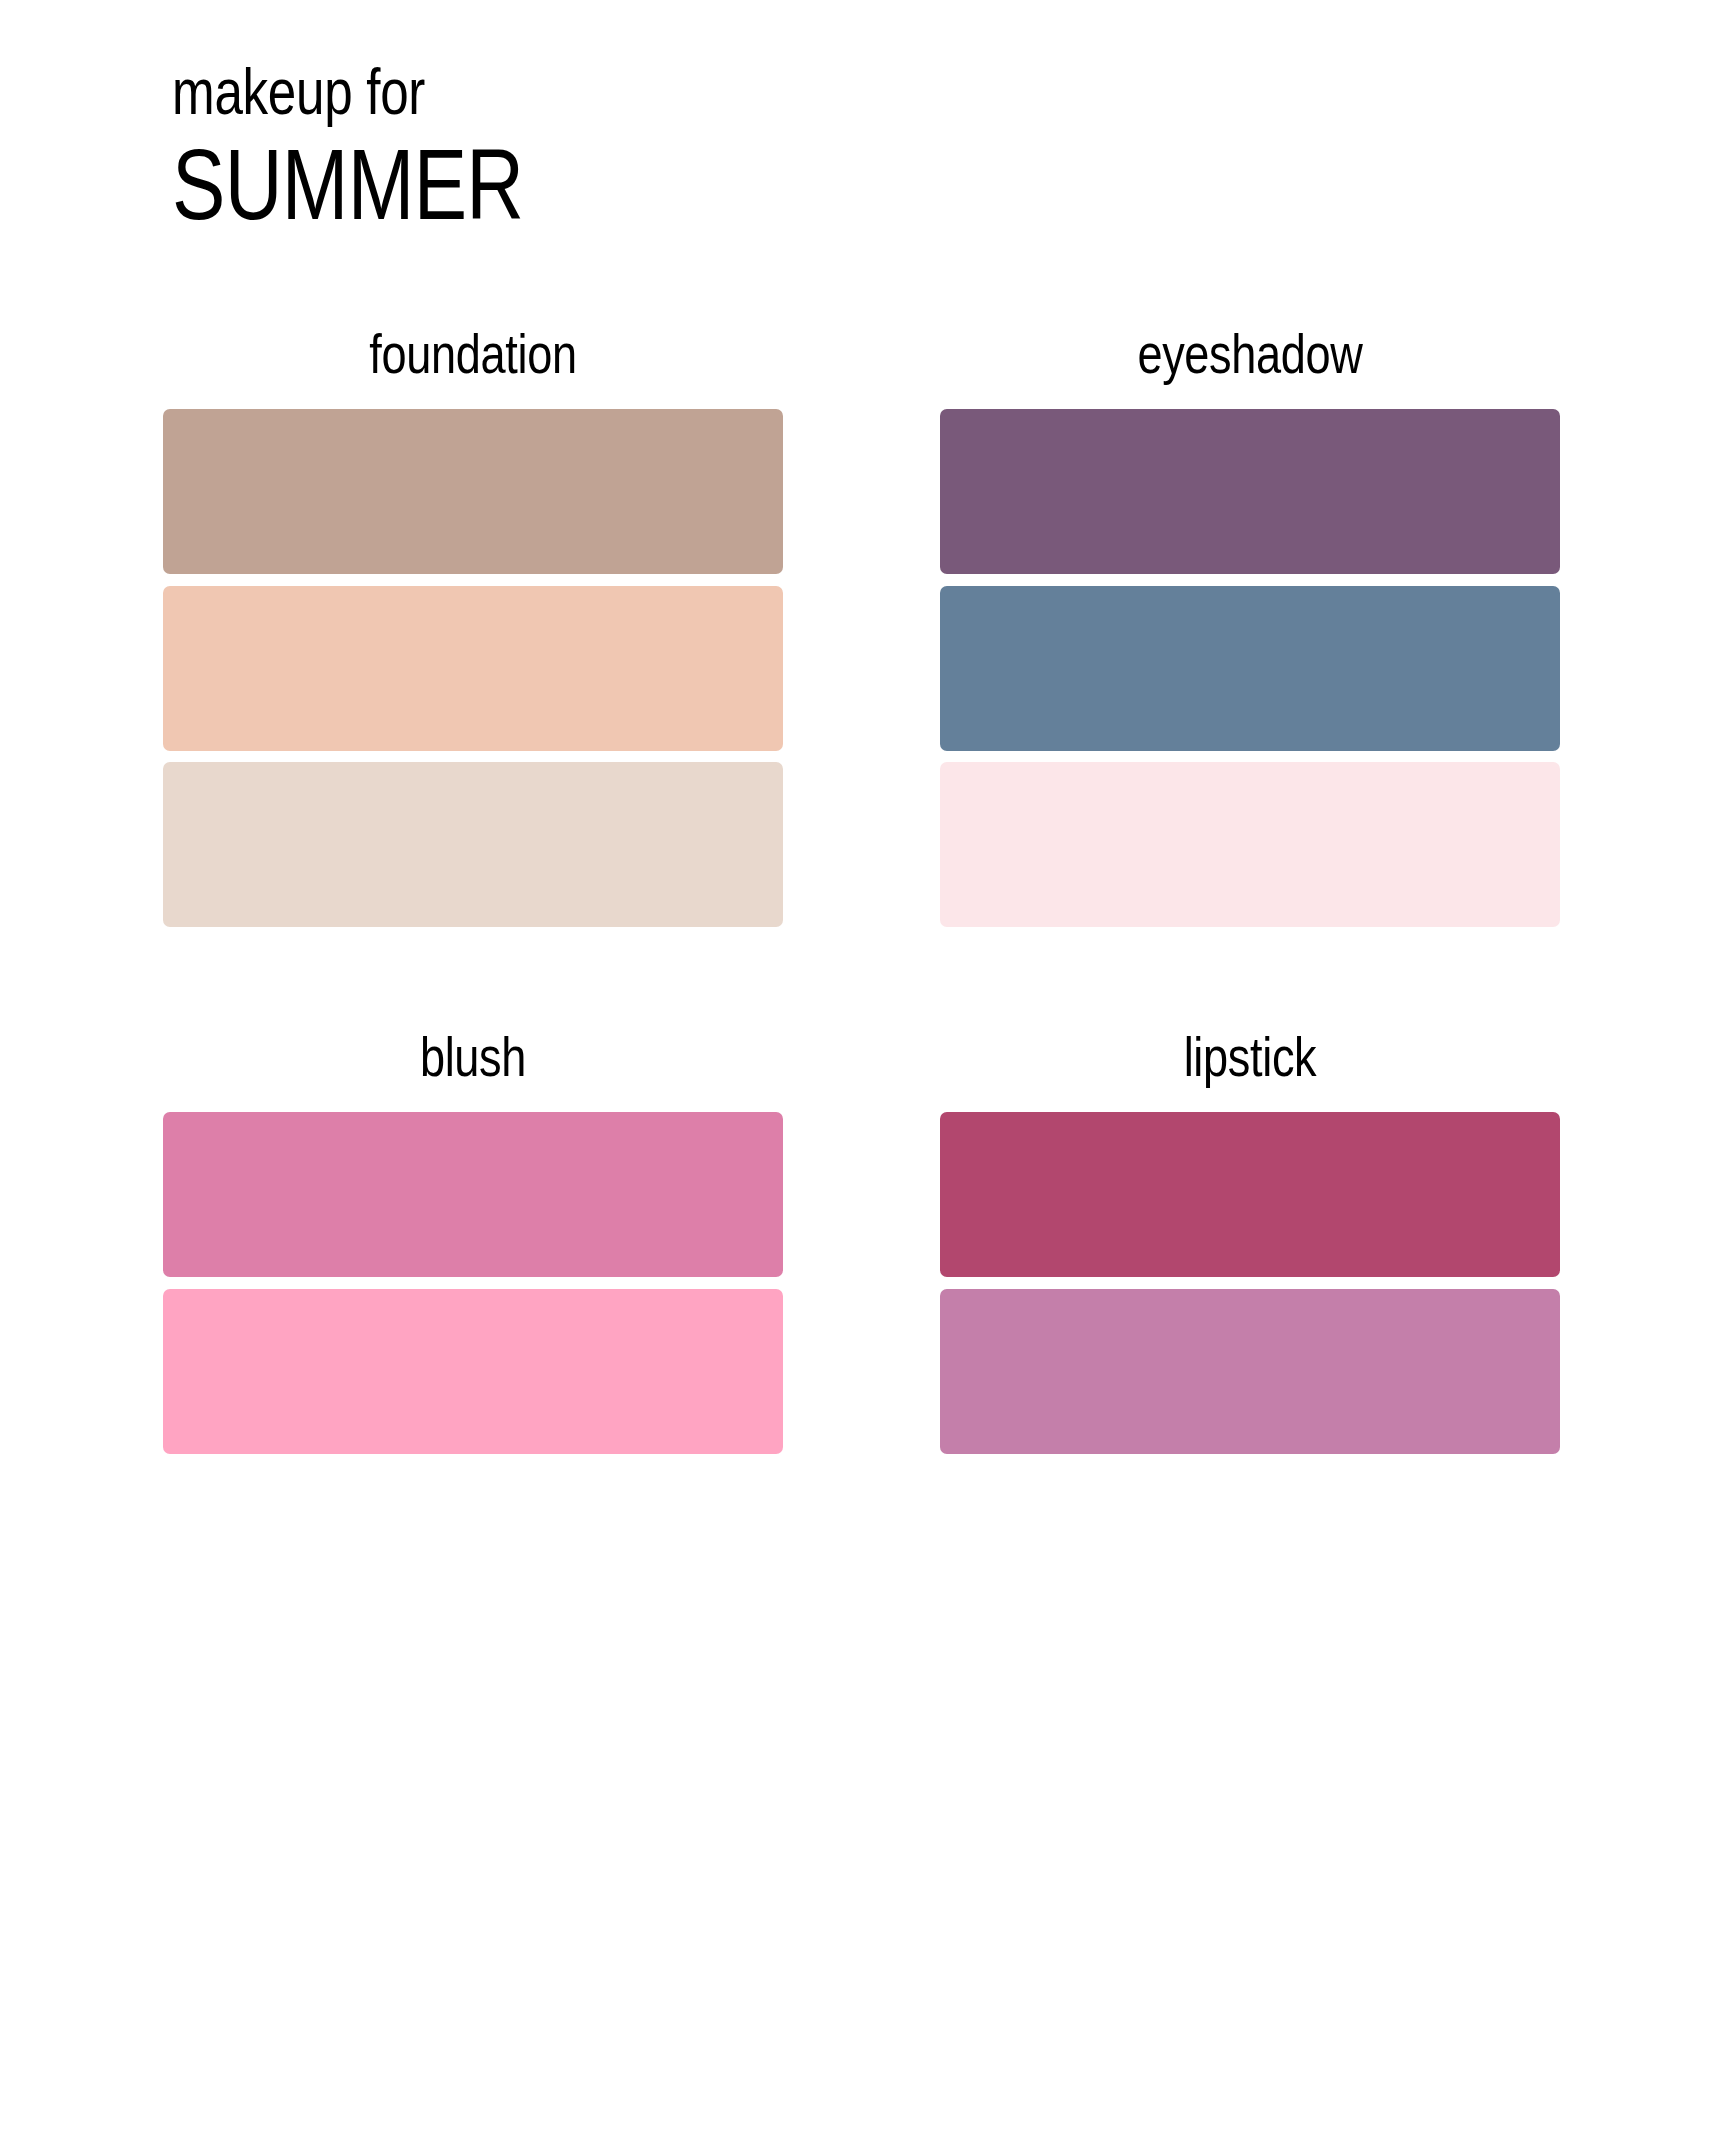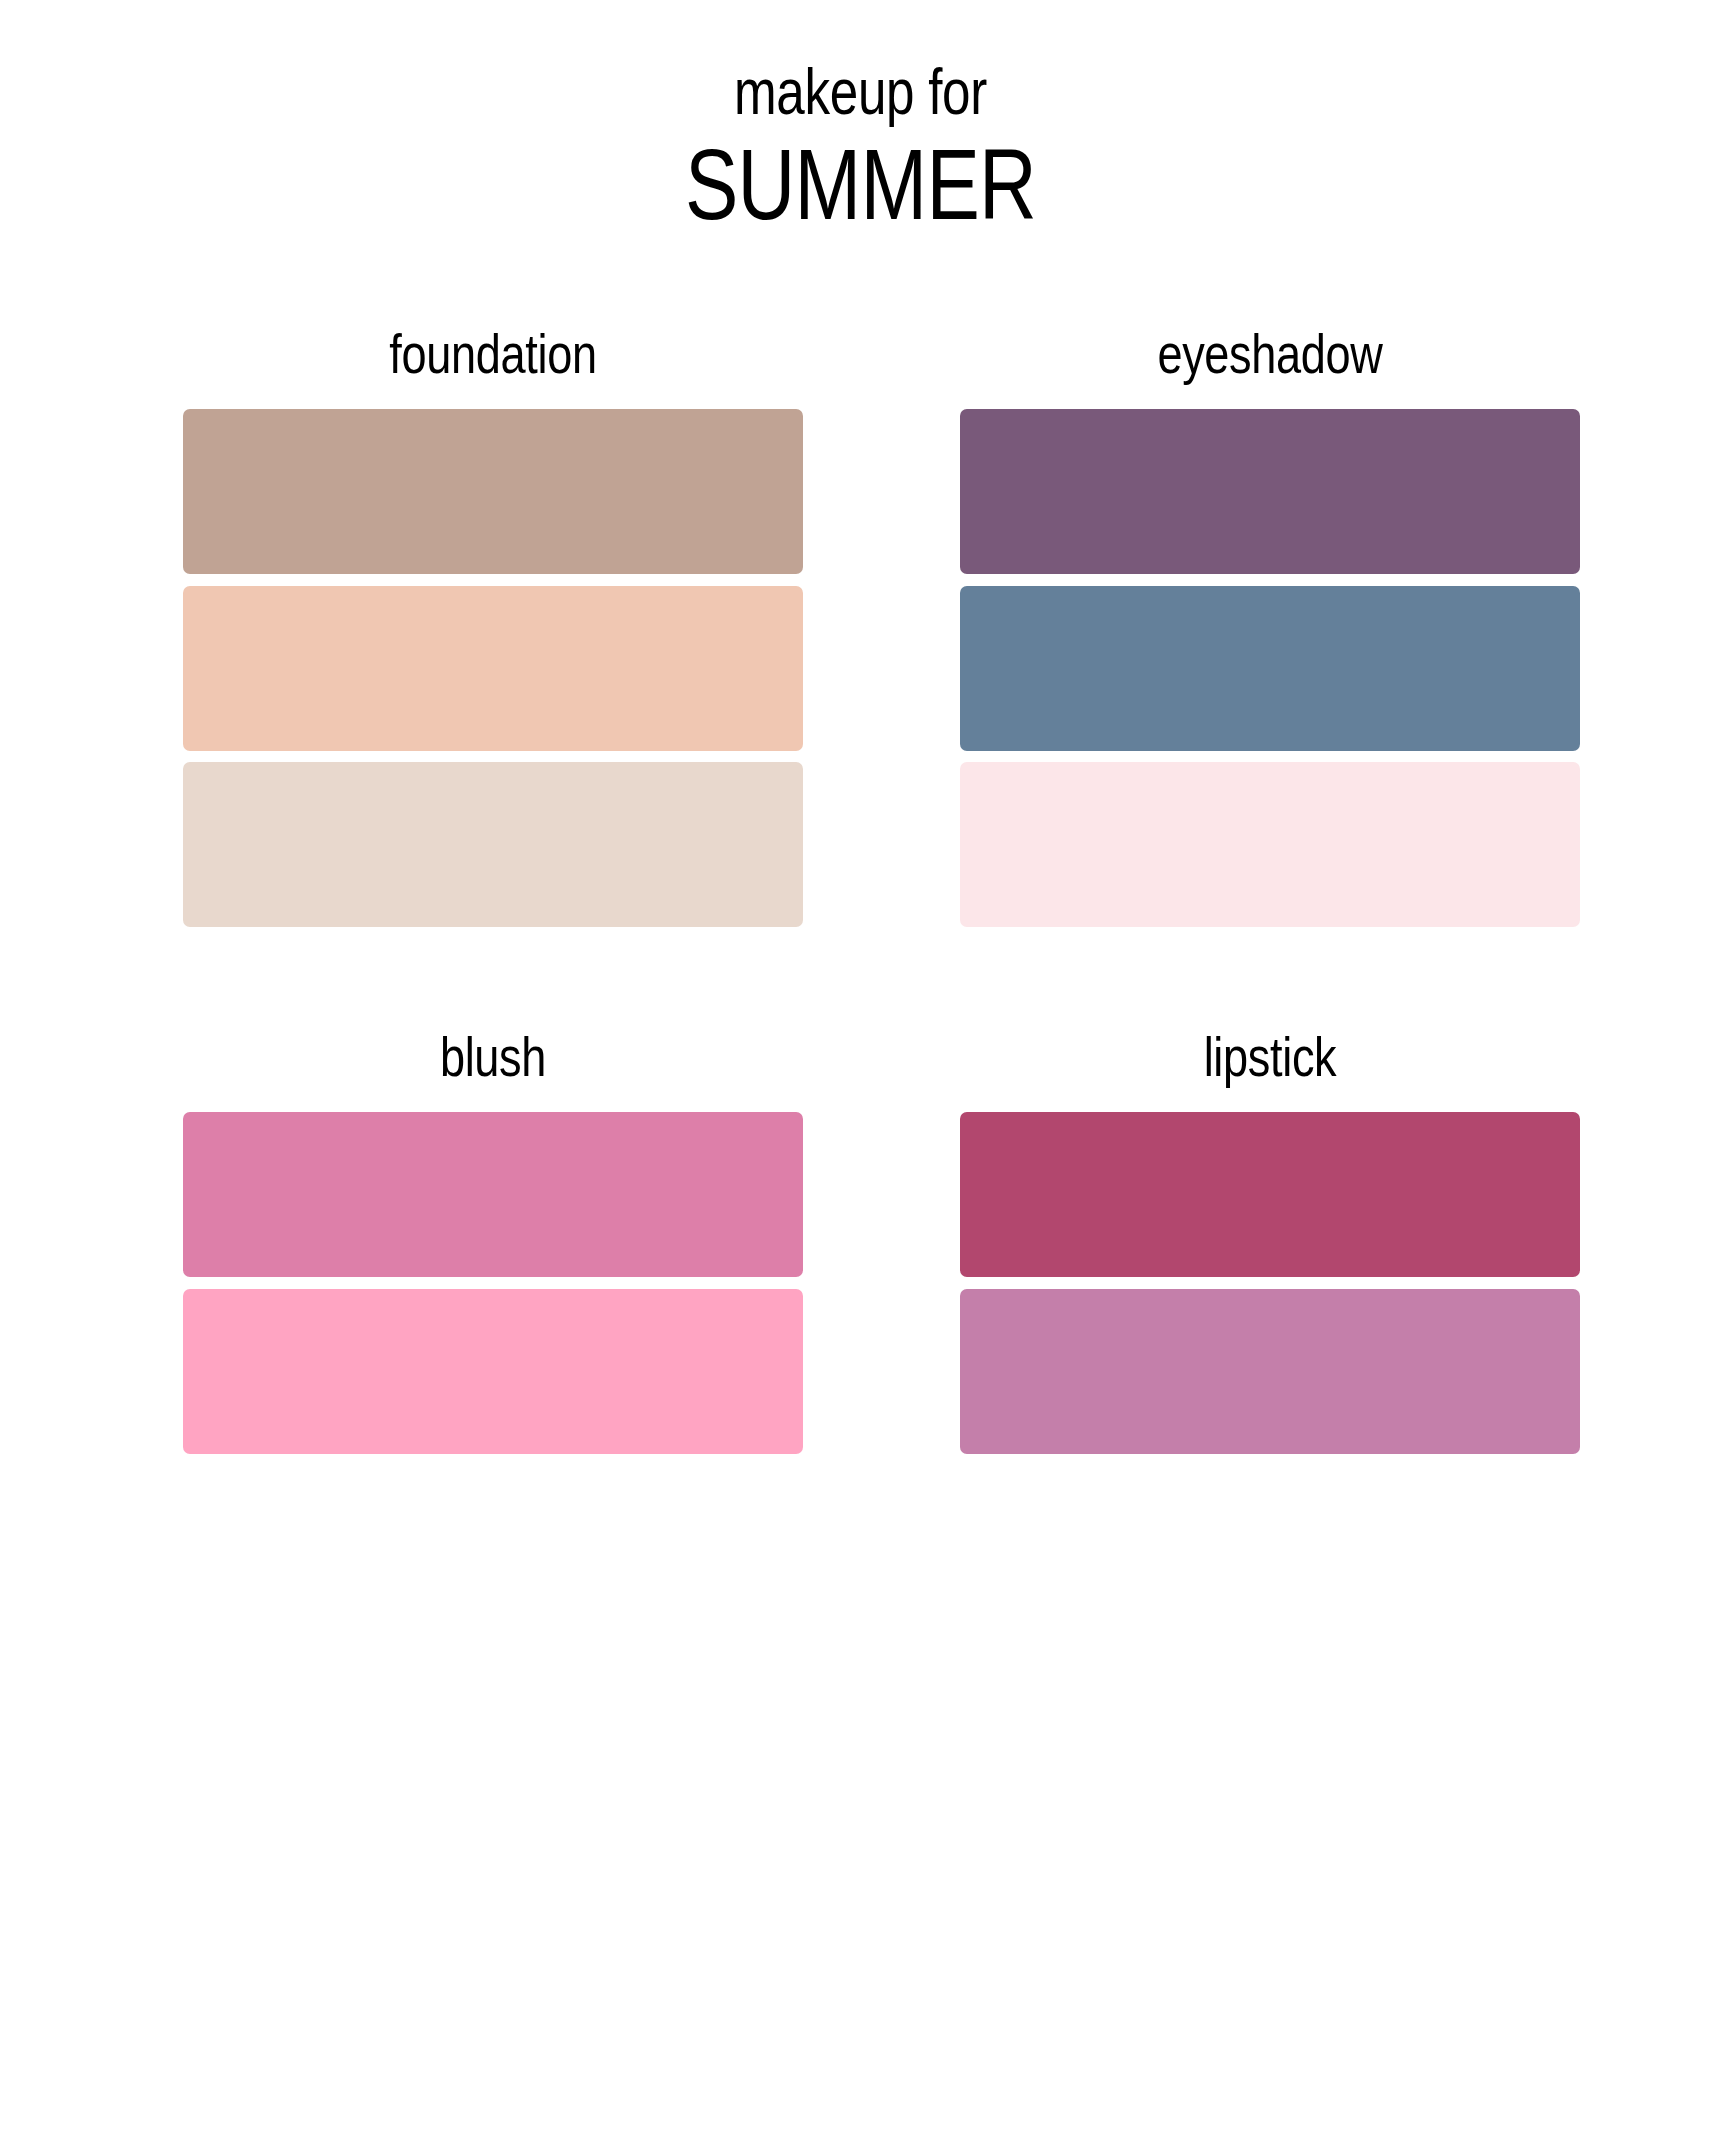--- a/index.html
+++ b/index.html
@@ -16,21 +16,21 @@
     font-family: "Liberation Sans", "DejaVu Sans", sans-serif;
     overflow: hidden;
   }
 
   
   #header {
     position: absolute;
     top: 60px;
     left: 0;
     width: 1721px;
-    text-align: center;
+    text-align: left;
   }
 
   #title-line-1 {
     display: block;
     font-size: 64px;
     line-height: 1.0;
     font-weight: 400;
     color: #000000;
     letter-spacing: -0.4px;
     transform: scaleX(0.80);
@@ -59,21 +59,20 @@
     width: 1397px;
     display: grid;
     grid-template-columns: 620px 620px;
     grid-auto-rows: auto;
     column-gap: 157px;
     row-gap: 103px;
   }
 
   .palette-group {
     width: 620px;
-    margin-left: 20px;
   }
 
   .group-label {
     display: block;
     width: 100%;
     text-align: center;
     font-size: 55px;
     line-height: 1.0;
     font-weight: 400;
     color: #000000;

